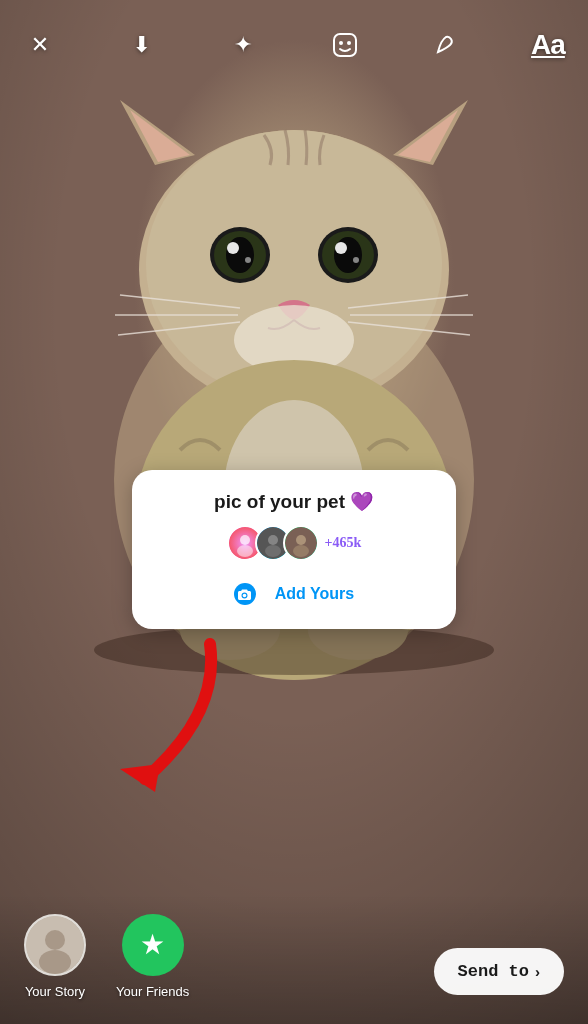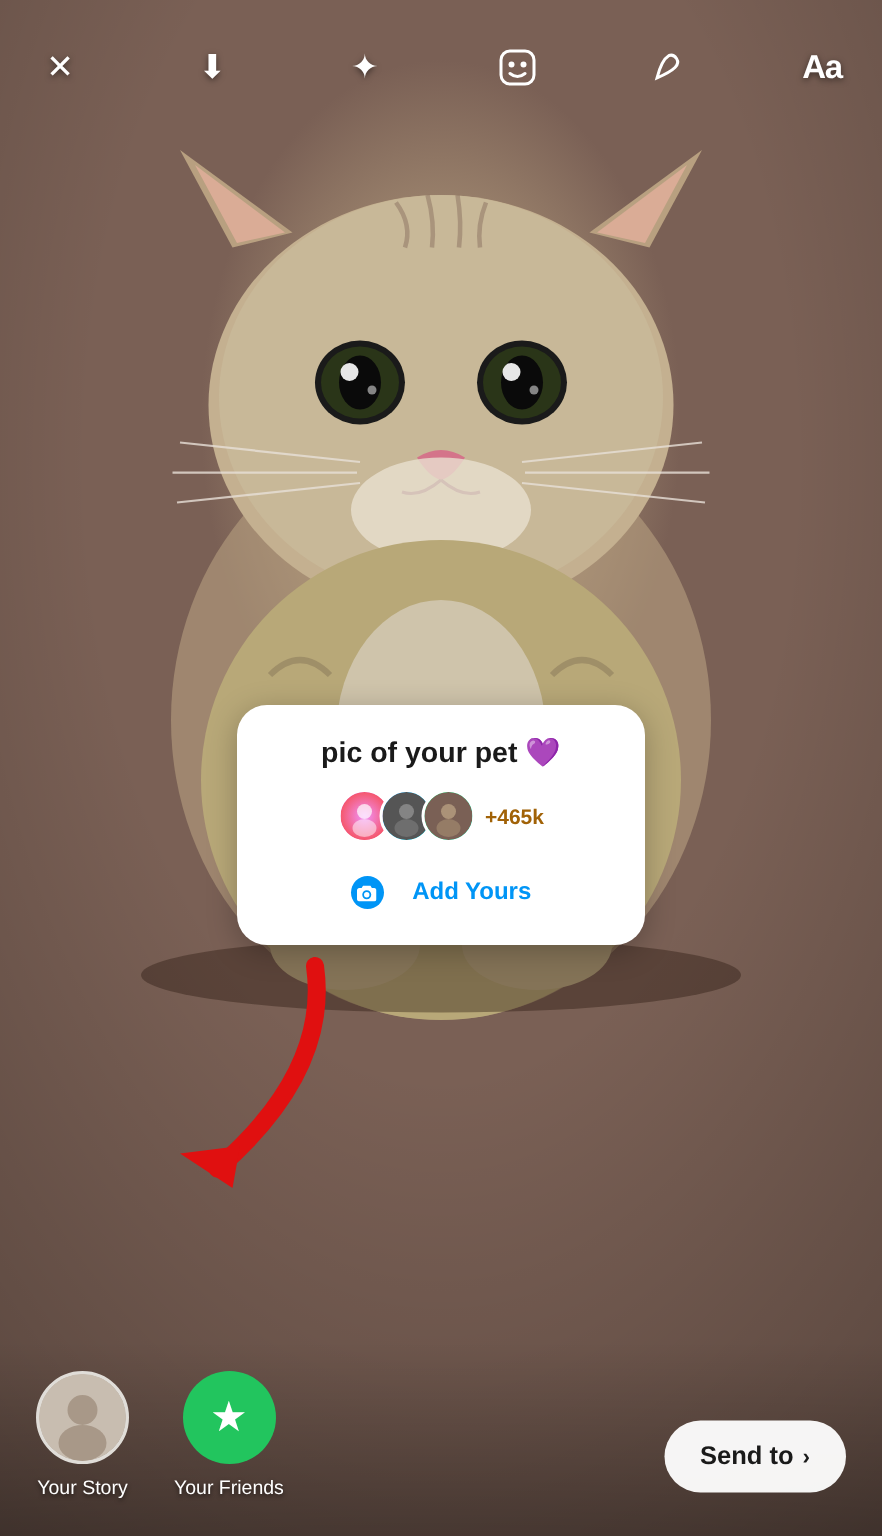--- a/index.html
+++ b/index.html
@@ -58,32 +58,33 @@
       text-shadow: 0 1px 4px rgba(0,0,0,0.5);
       line-height: 1;
       display: flex;
       align-items: center;
       justify-content: center;
       width: 36px;
       height: 36px;
     }
 
     .toolbar-icon.aa {
-      font-size: 22px;
+      font-size: 28px;
       font-weight: 700;
       letter-spacing: -1px;
+      text-decoration: underline;
     }
 
     
     .sticker-card {
       position: absolute;
       top: 470px;
       left: 50%;
       transform: translateX(-50%);
-      width: 272px;
+      width: 324px;
       background: #fff;
       border-radius: 20px;
       padding: 20px 22px 16px;
       z-index: 10;
       box-shadow: 0 4px 20px rgba(0,0,0,0.25);
     }
 
     .sticker-title {
       text-align: center;
       font-size: 19px;
@@ -127,22 +128,23 @@
     .avatar-2 {
       background: linear-gradient(135deg, #4facfe, #00f2fe);
     }
     .avatar-3 {
       background: linear-gradient(135deg, #43e97b, #38f9d7);
     }
 
     .avatar-count {
       font-size: 14px;
       font-weight: 600;
-      color: #a16207;
+      color: #8b5cf6;
       margin-left: 6px;
+      font-family: Liberation Serif, serif;
     }
 
     .add-yours-btn {
       display: flex;
       align-items: center;
       justify-content: center;
       gap: 19px;
       width: 100%;
       padding: 8px 0;
       border-radius: 10px;
@@ -267,20 +269,21 @@
       cursor: pointer;
       align-self: center;
       margin-top: 4px;
       white-space: nowrap;
     }
 
     .send-to-text {
       font-size: 17px;
       font-weight: 600;
       color: #1a1a1a;
+      font-family: Liberation Mono, monospace;
     }
 
     .send-to-chevron {
       font-size: 15px;
       color: #1a1a1a;
       font-weight: 700;
     }
 
     
     .kitten-svg {

